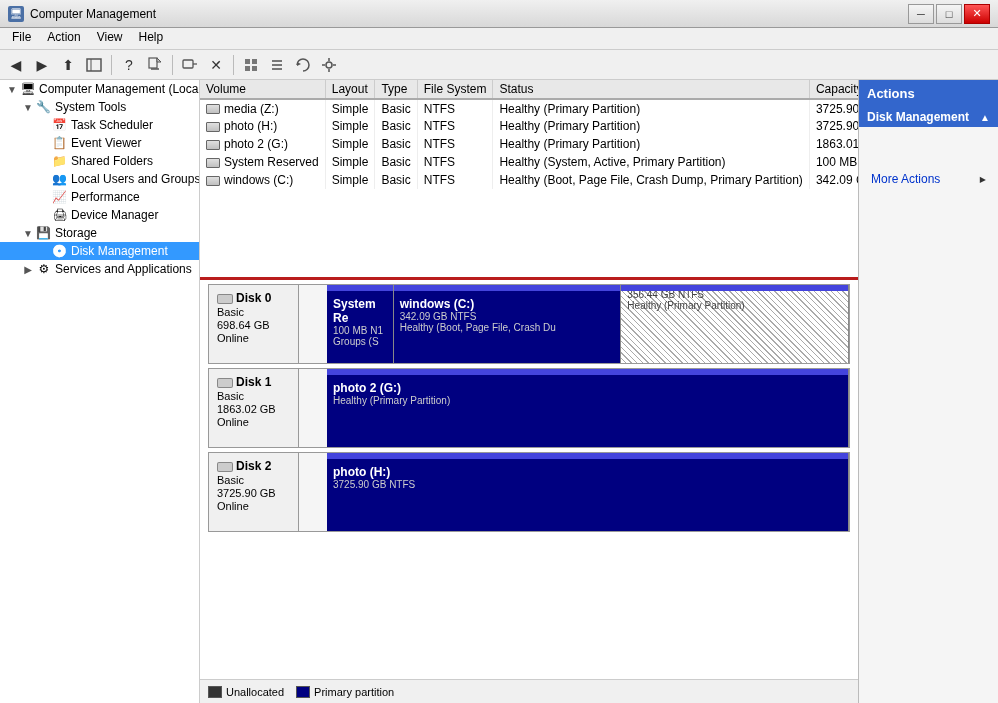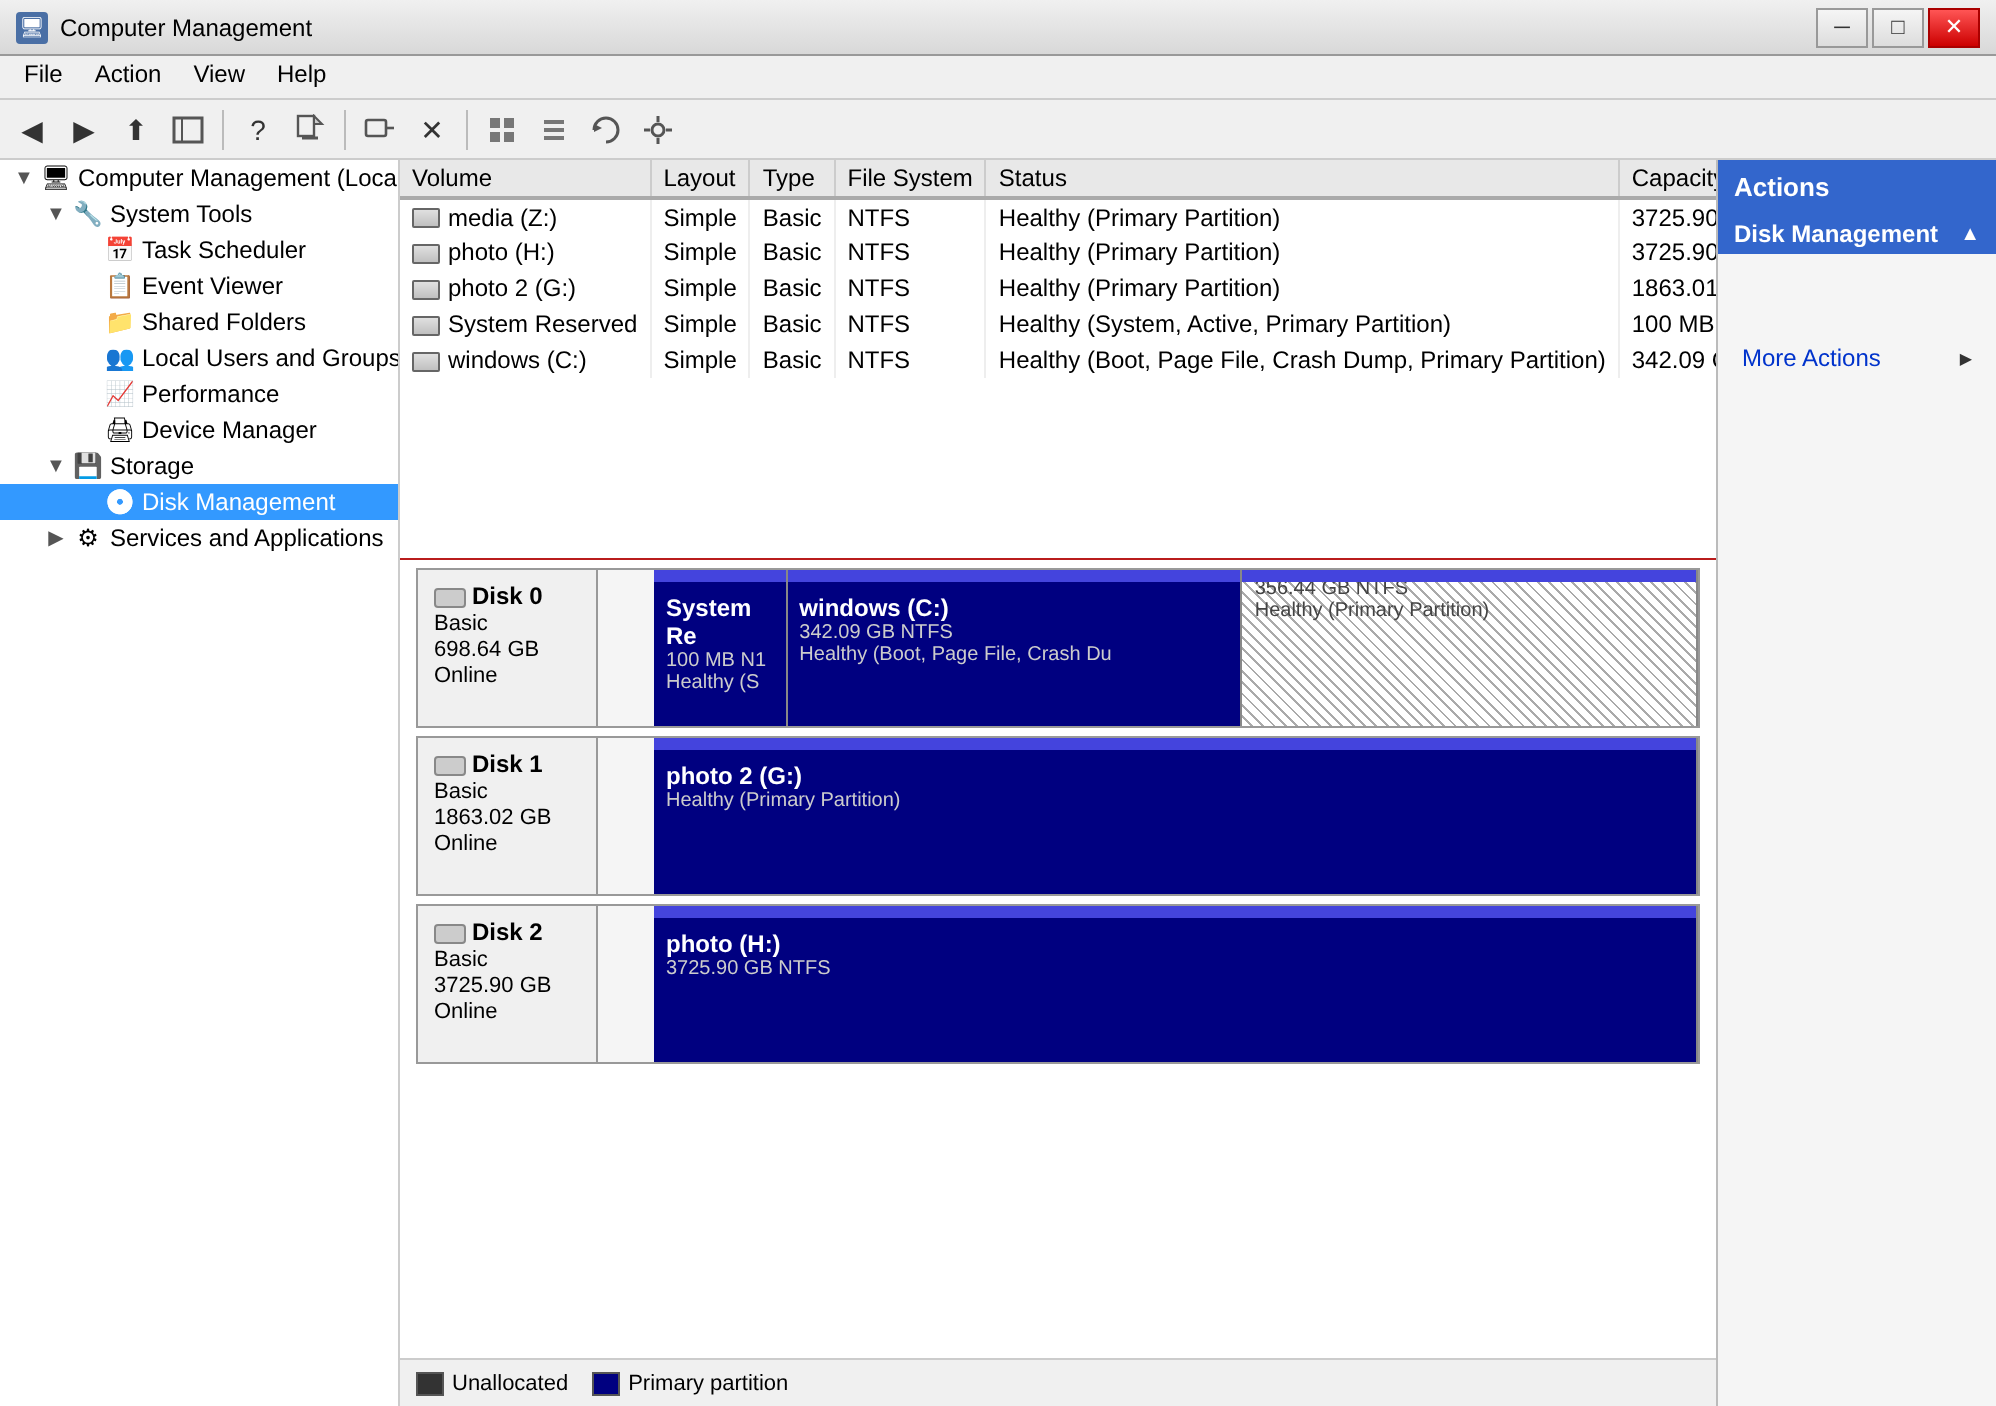--- a/index.html
+++ b/index.html
@@ -122,21 +122,21 @@
       flex-direction: column;
       overflow: hidden;
       background: #fff;
     }
 
     
     #volume-table-container {
       flex: 0 0 auto;
       height: 200px;
       overflow-y: auto;
-      border-bottom: 1px solid #b91c1c;
+      border-bottom: 3px solid #b91c1c;
     }
     #volume-table {
       width: 100%;
       border-collapse: collapse;
     }
     #volume-table thead th {
       background: #e8e8e8;
       border-right: 1px solid #ccc;
       border-bottom: 2px solid #aaa;
       padding: 2px 6px;
@@ -494,21 +494,21 @@
                   </svg>Disk 0</div>
                 <div>Basic</div>
                 <div>698.64 GB</div>
                 <div>Online</div>
               </div>
               <div class="disk-partitions">
                 <div class="partition-block partition-blue" style="flex: 1 1 0%; position: relative; overflow: hidden;">
                   <div style="position: absolute; top: 0px; left: 0px; right: 0px; height: 6px; background: rgb(68, 68, 221);"></div>
                   <div class="p-name" style="margin-top: 8px;">System Re</div>
                   <div class="p-info">100 MB N1</div>
-                  <div class="p-info">Healthy (S</div>
+                  <div class="p-info">Groups (S</div>
                 </div>
                 <div class="partition-block partition-blue" style="flex: 4 1 0%; position: relative; overflow: hidden;">
                   <div style="position: absolute; top: 0px; left: 0px; right: 0px; height: 6px; background: rgb(68, 68, 221);"></div>
                   <div class="p-name" style="margin-top: 8px;">windows  (C:)</div>
                   <div class="p-info">342.09 GB NTFS</div>
                   <div class="p-info">Healthy (Boot, Page File, Crash Du</div>
                 </div>
                 <div class="partition-block partition-hatched" style="flex: 4 1 0%; position: relative; overflow: hidden;">
                   <div style="position: absolute; top: 0px; left: 0px; right: 0px; height: 6px; background: rgb(68, 68, 221);"></div>
                   <div class="p-info">356.44 GB NTFS</div>

